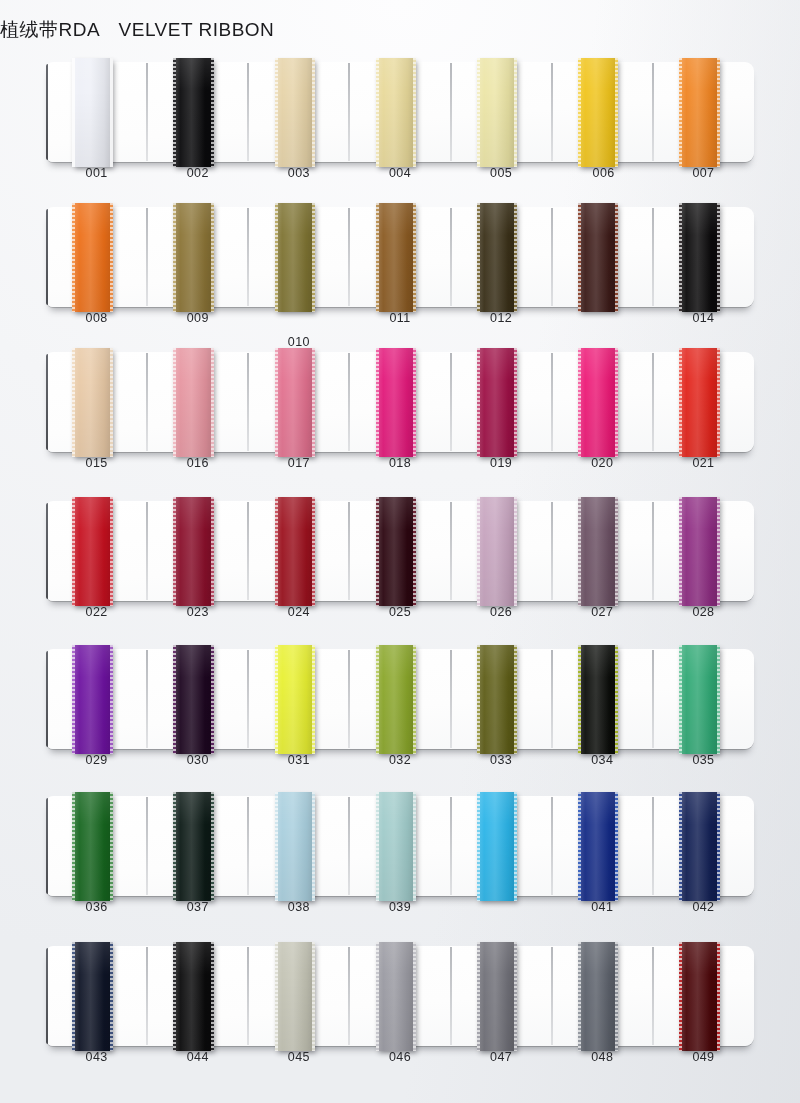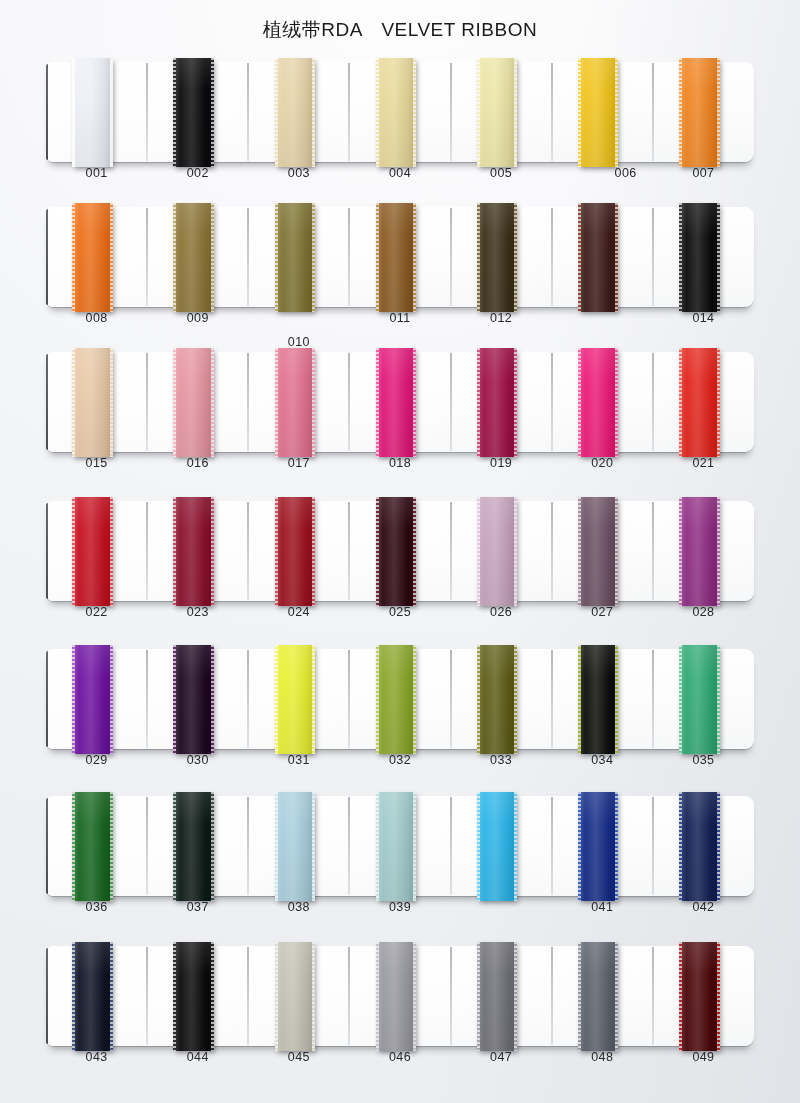--- a/index.html
+++ b/index.html
@@ -17,21 +17,20 @@
       radial-gradient(150% 90% at 50% 0%, #fdfdfe 0%, #f4f5f7 48%, #eceef1 100%);
   }
   .paper:after{
     content:"";position:absolute;inset:0;
     background:linear-gradient(100deg, rgba(255,255,255,0) 60%, rgba(215,218,223,.55) 100%);
     pointer-events:none;
   }
 
   .title{
     position:absolute;top:17px;left:0;width:100%;
-    text-align:center;
     font-size:19px;
     letter-spacing:.5px;
     color:#1b1b1e;
     white-space:pre;
   }
 
   .sheet{position:absolute;top:0;left:0;width:800px;height:1103px;border-radius:7px;}
 
   .row{position:absolute;left:46px;width:708px;}
 
@@ -184,21 +183,21 @@
             <div class="edge l" style="background-color: rgb(246, 171, 92);"></div>
             <div class="edge r" style="background-color: rgb(246, 171, 92);"></div>
           </div>
         </div>
       </div>
       <div class="label" style="left: 0px; width: 101.143px;">001</div>
       <div class="label" style="left: 101.143px; width: 101.143px;">002</div>
       <div class="label" style="left: 202.286px; width: 101.143px;">003</div>
       <div class="label" style="left: 303.429px; width: 101.143px;">004</div>
       <div class="label" style="left: 404.571px; width: 101.143px;">005</div>
-      <div class="label" style="left: 529px; width: 101.143px;">006</div>
+      <div class="label" style="left: 507px; width: 101.143px;">006</div>
       <div class="label" style="left: 606.857px; width: 101.143px;">007</div>
     </div>
     <div class="row" style="top: 207px;">
       <div class="card">
         <div class="cell">
           <div class="ribbon" style="background: rgb(237, 111, 24);">
             <div class="nap"></div>
             <div class="nap2"></div>
             <div class="edge l" style="background-color: rgb(245, 154, 82);"></div>
             <div class="edge r" style="background-color: rgb(245, 154, 82);"></div>

